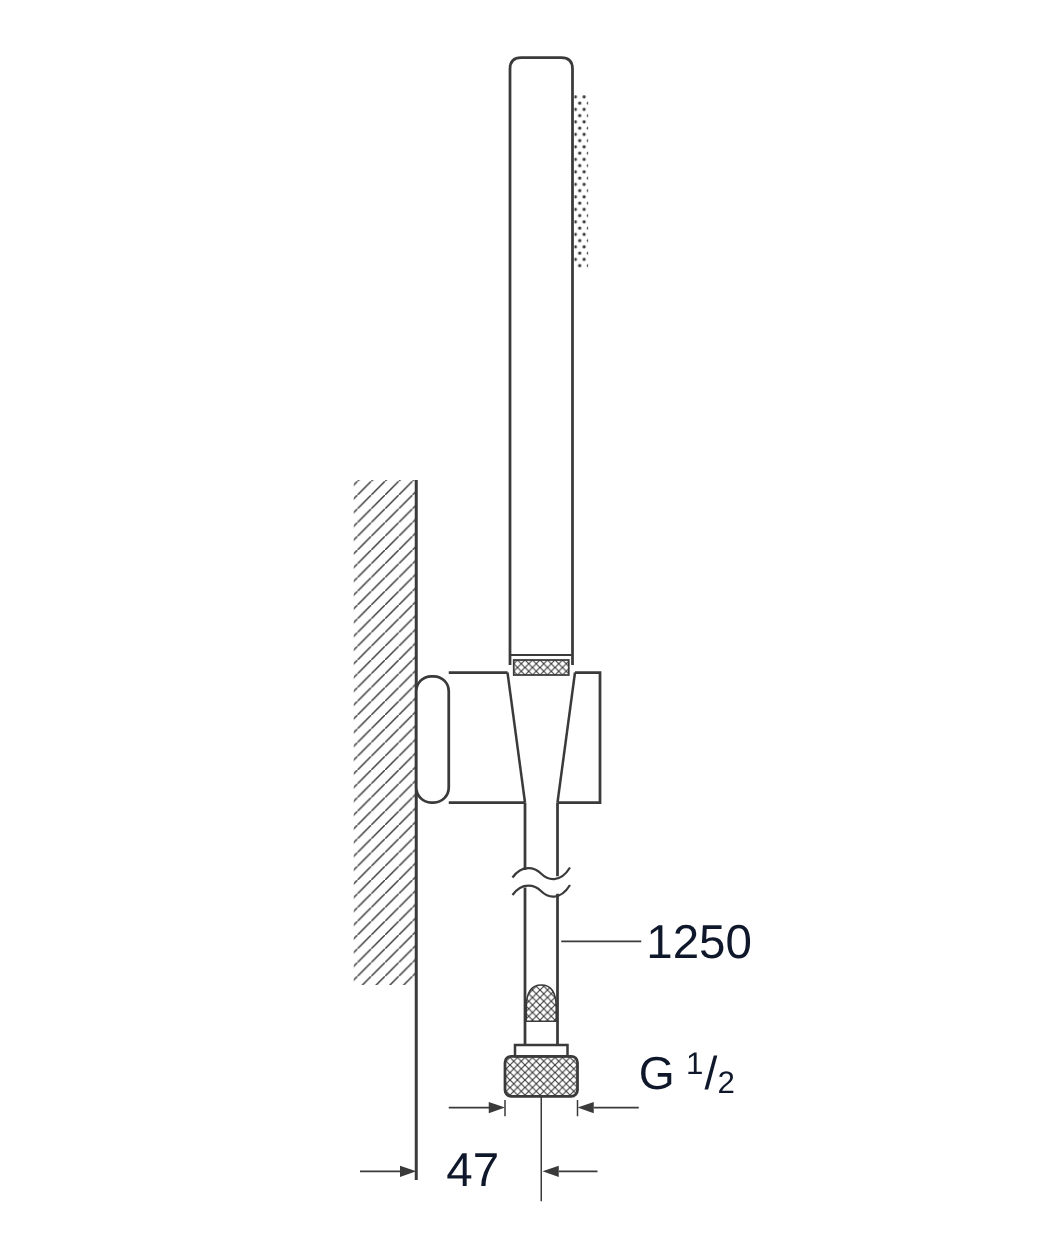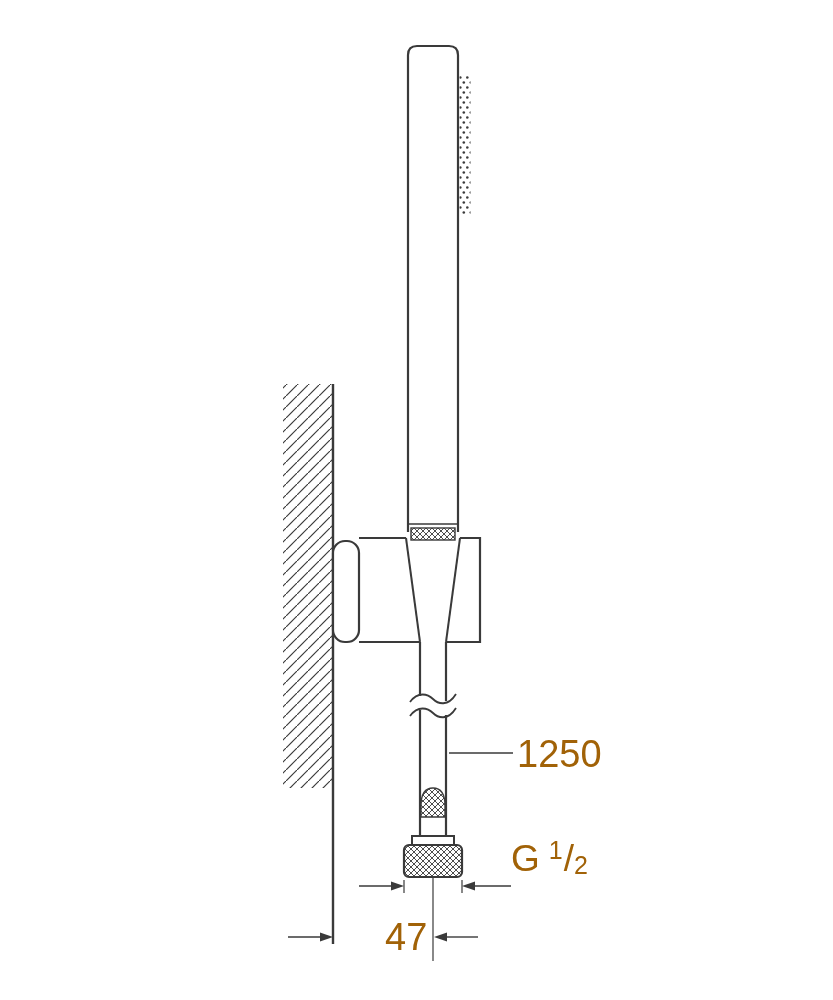--- a/index.html
+++ b/index.html
@@ -15,35 +15,34 @@
     font-family: "Liberation Sans", sans-serif;
     overflow: hidden;
   }
   .drawing-svg {
     position: absolute;
     left: 0;
     top: 0;
   }
   .label {
     position: absolute;
-    color: #a16207;
+    color: #0f172a;
     line-height: 1;
     white-space: nowrap;
     font-family: "Liberation Sans", sans-serif;
   }
   .lbl-1250 {
     left: 517px;
     top: 735px;
     font-size: 38px;
   }
   .lbl-47 {
     left: 357px;
     top: 918px;
     font-size: 38px;
-    margin-left: 28px;
   }
   .lbl-g {
     left: 511px;
     top: 840px;
     font-size: 37px;
   }
   .lbl-g .frac-num {
     font-size: 25px;
     position: relative;
     top: -12px;

